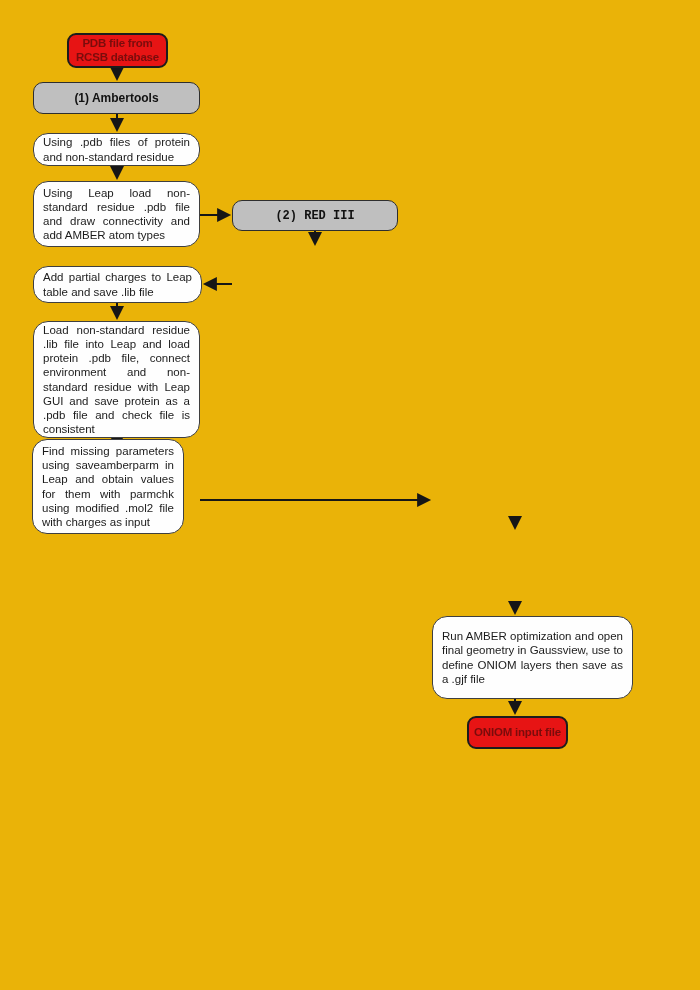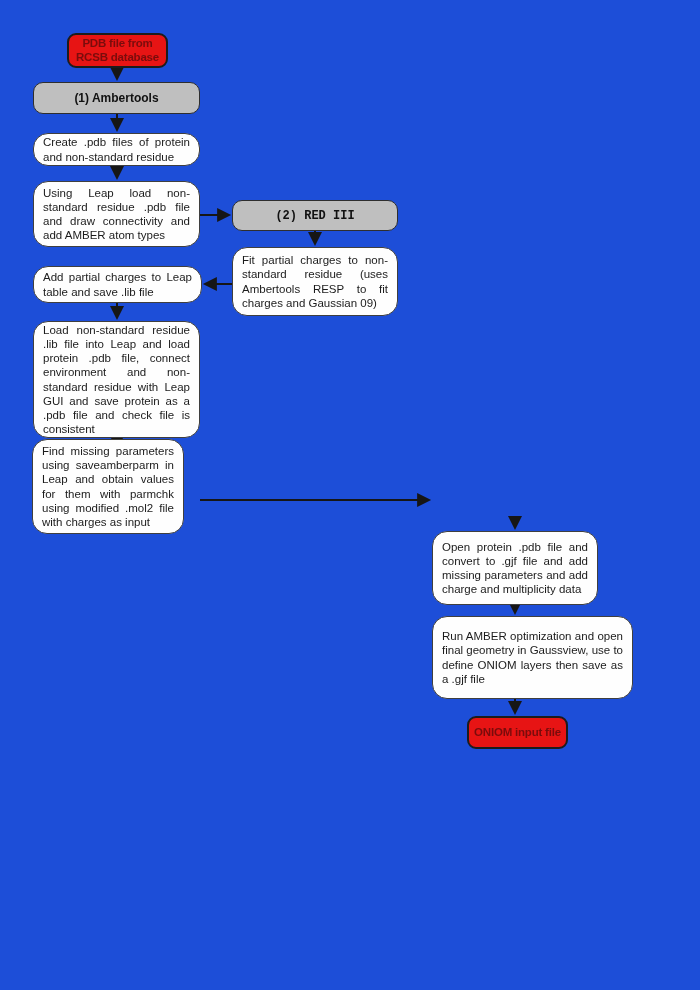--- a/index.html
+++ b/index.html
@@ -1,20 +1,20 @@
 <!DOCTYPE html>
 <html style="--node-red-fill: #e71414; --node-red-text: #7a0c0c; --node-gray-fill: #bfbfbf; --node-white-fill: #fefefe; --arrow-color: #161616;"><head>
 <meta charset="utf-8">
 <style>
   html, body { margin: 0; padding: 0; background: #ffffff; }
   .canvas {
     position: relative;
     width: 700px;
     height: 990px;
-    background: #1d4ed8;
+    background: #eab308;
     font-family: "Liberation Sans", sans-serif;
     overflow: hidden;
   }
   .arrow-layer {
     position: absolute;
     left: 0; top: 0;
     pointer-events: none;
   }
   .arrow-layer line { stroke: var(--arrow-color, #161616); stroke-width: 2; }
   .arrow-layer marker path { fill: var(--arrow-color, #161616); }
@@ -105,51 +105,45 @@
 
   <div class="node node-red" id="n-pdb">
     <span class="txt">PDB file from RCSB database</span>
   </div>
 
   <div class="node node-gray" id="n-amber">
     <span class="txt">(1) Ambertools</span>
   </div>
 
   <div class="node node-white" id="n-create">
-    <span class="txt">Create .pdb files of protein and non-standard residue</span>
+    <span class="txt">Using .pdb files of protein and non-standard residue</span>
   </div>
 
   <div class="node node-white" id="n-leap">
     <span class="txt">Using Leap load non-standard residue .pdb file and draw connectivity and add AMBER atom types</span>
   </div>
 
   <div class="node node-gray" id="n-red3">
     <span class="txt">(2) RED III</span>
   </div>
 
-  <div class="node node-white" id="n-fit">
-    <span class="txt">Fit partial charges to non-standard residue (uses Ambertools RESP to fit charges and Gaussian 09)</span>
-  </div>
 
   <div class="node node-white" id="n-addq">
     <span class="txt">Add partial charges to Leap table and save .lib file</span>
   </div>
 
   <div class="node node-white" id="n-loadlib">
     <span class="txt">Load non-standard residue .lib file into Leap and load protein .pdb file, connect environment and non-standard residue with Leap GUI and save protein as a .pdb file and check file is consistent</span>
   </div>
 
   <div class="node node-white" id="n-find">
     <span class="txt">Find missing parameters using saveamberparm in Leap and obtain values for them with parmchk using modified .mol2 file with charges as input</span>
   </div>
 
 
-  <div class="node node-white" id="n-open">
-    <span class="txt">Open protein .pdb file and convert to .gjf file and add missing parameters and add charge and multiplicity data</span>
-  </div>
 
   <div class="node node-white" id="n-run">
     <span class="txt">Run AMBER optimization and open final geometry in Gaussview, use to define ONIOM layers then save as a .gjf file</span>
   </div>
 
   <div class="node node-red" id="n-oniom">
     <span class="txt">ONIOM input file</span>
   </div>
 
 </div>

